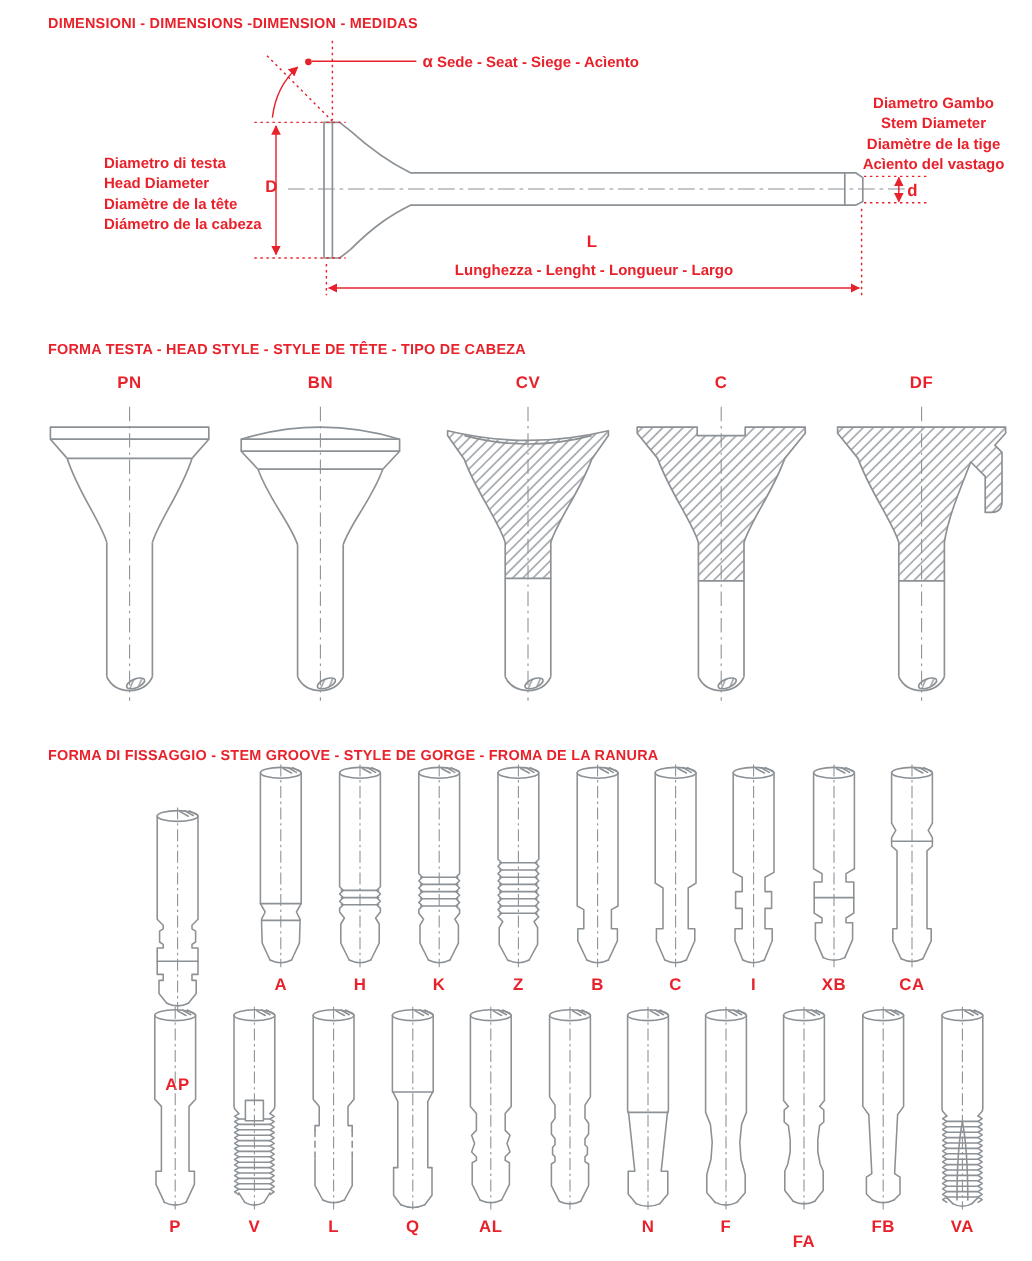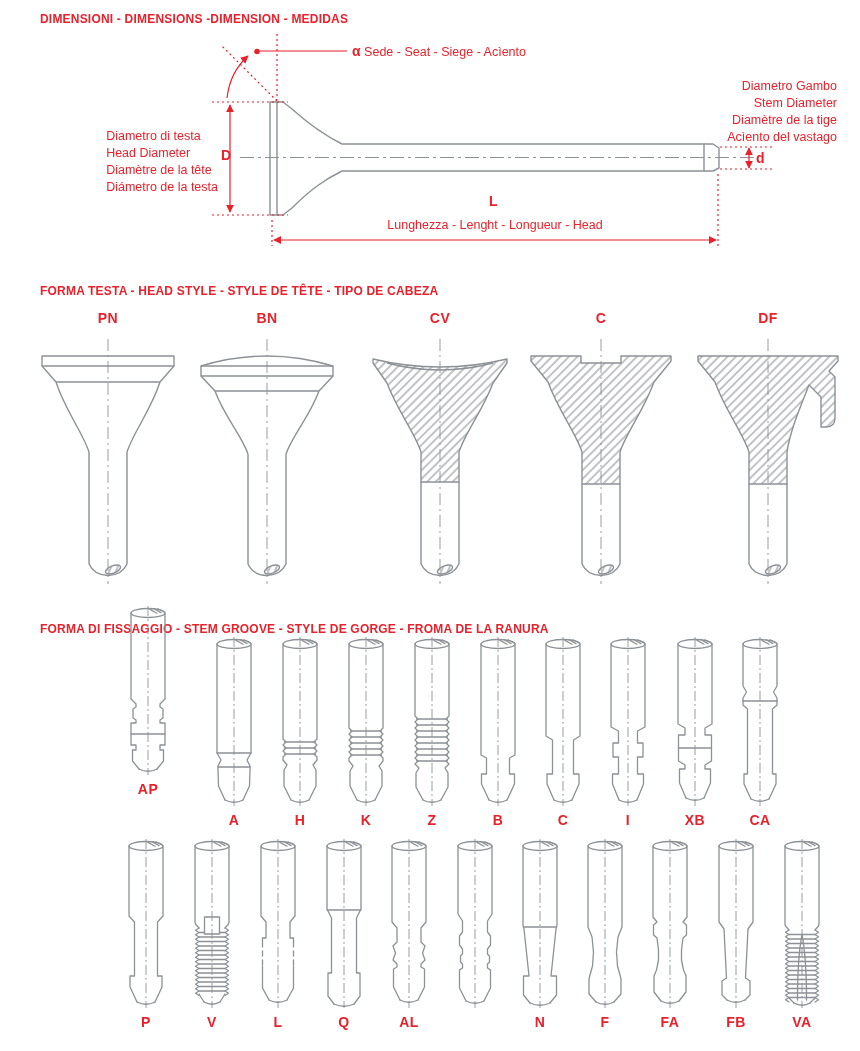--- a/index.html
+++ b/index.html
@@ -1,21 +1,21 @@
 <!DOCTYPE html>
 <html style="--red: #e8212b; --line: #8c9196;"><head>
 <meta charset="utf-8">
 <style>
   :root{ --red:#e8212b; --line:#8c9196; }
   html,body{margin:0;padding:0;}
   body{width:860px;height:1051px;position:relative;background:#fff;overflow:hidden;
        font-family:"Liberation Sans",sans-serif;}
   .sec-title{position:absolute;left:40px;font-size:12px;font-weight:700;color:var(--red);
              letter-spacing:.2px;white-space:nowrap;}
-  .ann{position:absolute;color:var(--red);font-size:12.5px;font-weight:400;line-height:17px;
+  .ann{position:absolute;color:var(--red);font-size:12.5px;font-weight:700;line-height:17px;
        white-space:nowrap;}
   .dim-letter{position:absolute;color:var(--red);font-weight:700;font-size:14px;}
   .fig-label{font-weight:700;font-size:14px;color:var(--red);letter-spacing:.5px;
              text-align:center;white-space:nowrap;}
   .head-fig{position:absolute;top:310px;width:150px;display:flex;flex-direction:column;align-items:center;}
   .head-fig .fig-label{height:20px;margin-bottom:6px;}
   .stem-fig{position:absolute;width:48px;display:flex;flex-direction:column;align-items:center;}
   .stem-fig .fig-label{margin-top:4px;}
   .red-stroke{stroke:var(--red);}
   .gray-stroke{stroke:var(--line);}
@@ -56,38 +56,38 @@
       <line x1="274" y1="210" x2="716" y2="210" marker-start="url(#ar)" marker-end="url(#ar)"></line>
     </g>
     <circle class="fill-red" cx="257" cy="21.5" r="2.8"></circle>
   </svg>
 
   <div class="ann" style="left:352px;top:43px">
     <b style="font-size:14px">α</b>
     <span>Sede - Seat - Siege - Acìento</span>
   </div>
 
-  <div class="ann" style="right:23px;top:78px;text-align:right">
+  <div class="ann" style="right:23px;top:78px;text-align:center">
     <div>Diametro Gambo</div>
     <div>Stem Diameter</div>
     <div>Diamètre de la tige</div>
     <div>Acìento del vastago</div>
   </div>
 
   <div class="ann" style="right:642px;top:128px;text-align:left">
     <div>Diametro di testa</div>
     <div>Head Diameter</div>
     <div>Diamètre de la tête</div>
-    <div>Diámetro de la testa</div>
+    <div>Diámetro de la cabeza</div>
   </div>
 
   <div class="dim-letter" style="left:221px;top:147px">D</div>
   <div class="dim-letter" style="left:756px;top:150px">d</div>
   <div class="dim-letter" style="left:489px;top:193px">L</div>
-  <div class="ann" style="left:295px;top:217px;width:400px;text-align:center">Lunghezza - Lenght - Longueur - Head</div>
+  <div class="ann" style="left:295px;top:217px;width:400px;text-align:center">Lunghezza - Lenght - Longueur - Largo</div>
 
   <div class="sec-title" style="top:284px">FORMA TESTA - HEAD STYLE - STYLE DE TÊTE - TIPO DE CABEZA</div>
   <div id="head-row">
       <div class="head-fig" style="left: 33px;">
         <div class="fig-label">PN</div>
         <svg width="150" height="255" viewBox="0 0 150 255">
           <g stroke="#8c9196" stroke-width="1.4" fill="none" stroke-linejoin="round">
             <path d="M9,20 H141 V30 H9 Z"></path>
             <path d="M141,30 L127,46 M9,30 L23,46 M23,46 H127"></path>
             <path d="M127,46 C118,74 100,97 94,116 M23,46 C32,74 50,97 56,116"></path>
@@ -147,21 +147,21 @@
             <path d="M56,228 Q61,239 75,239.5 Q89,239 94,228"></path>
             <ellipse cx="80" cy="233.5" rx="8" ry="3.6" transform="rotate(-22 80 233.5)" fill="url(#hh)"></ellipse>
           </g>
           <line x1="75" y1="3" x2="75" y2="248" stroke="#8c9196" stroke-width="0.9" stroke-dasharray="12 4 2 4"></line>
         </svg>
       </div>
     </div>
 
   <div class="sec-title" style="top:622px">FORMA DI FISSAGGIO - STEM GROOVE - STYLE DE GORGE - FROMA DE LA RANURA</div>
   <div id="stem-rows">
-      <div class="stem-fig" style="left: 124px; top: 605px;">
+      <div class="stem-fig" style="left: 124px; top: 672px; gap: 47px;">
         <svg width="48" height="172" viewBox="0 0 48 172">
           <g stroke="#8c9196" stroke-width="1.3" fill="none" stroke-linejoin="round" stroke-linecap="round">
             <path d="M41,8 L41,94 L36,99 L36,102 L39,104 L39,113 L36,115 L36,118 L41,118 L41,140 L36,140 L36,145 L39.5,145 L39.5,156 L33,164"></path>
             <path d="M7,8 L7,94 L12,99 L12,102 L9,104 L9,113 L12,115 L12,118 L7,118 L7,140 L12,140 L12,145 L8.5,145 L8.5,156 L15,164"></path>
             <path d="M33,164 Q24,168.5 15,164"></path>
             <line x1="7" y1="129" x2="41" y2="129"></line>
             <ellipse cx="24" cy="8" rx="17" ry="4.5"></ellipse>
             <line x1="26" y1="4.4" x2="33" y2="8.2"></line>
             <line x1="30" y1="3.7" x2="37" y2="7.6"></line>
             <line x1="34" y1="3.7" x2="40" y2="7"></line>
@@ -463,21 +463,21 @@
             <path d="M33,164 Q24,168.5 15,164"></path>
             <ellipse cx="24" cy="8" rx="17" ry="4.5"></ellipse>
             <line x1="26" y1="4.4" x2="33" y2="8.2"></line>
             <line x1="30" y1="3.7" x2="37" y2="7.6"></line>
             <line x1="34" y1="3.7" x2="40" y2="7"></line>
           </g>
           <line x1="24" y1="1" x2="24" y2="170" stroke="#8c9196" stroke-width="0.9" stroke-dasharray="10 3 2 3"></line>
         </svg>
         <div class="fig-label">F</div>
       </div>
-      <div class="stem-fig" style="left: 646px; top: 838px;">
+      <div class="stem-fig" style="left: 646px; top: 838px; gap: 12px;">
         <svg width="48" height="172" viewBox="0 0 48 172">
           <g stroke="#8c9196" stroke-width="1.3" fill="none" stroke-linejoin="round" stroke-linecap="round">
             <path d="M41,8 L41,79 L37,84 L40.5,87 L40.5,97 L37,100 L35.5,112 L35.5,122 L37.5,132 L40,138 L40,154 L33,163"></path>
             <path d="M7,8 L7,79 L11,84 L7.5,87 L7.5,97 L11,100 L12.5,112 L12.5,122 L10.5,132 L8,138 L8,154 L15,163"></path>
             <path d="M33,163 Q24,167.5 15,163"></path>
             <ellipse cx="24" cy="8" rx="17" ry="4.5"></ellipse>
             <line x1="26" y1="4.4" x2="33" y2="8.2"></line>
             <line x1="30" y1="3.7" x2="37" y2="7.6"></line>
             <line x1="34" y1="3.7" x2="40" y2="7"></line>
           </g>

